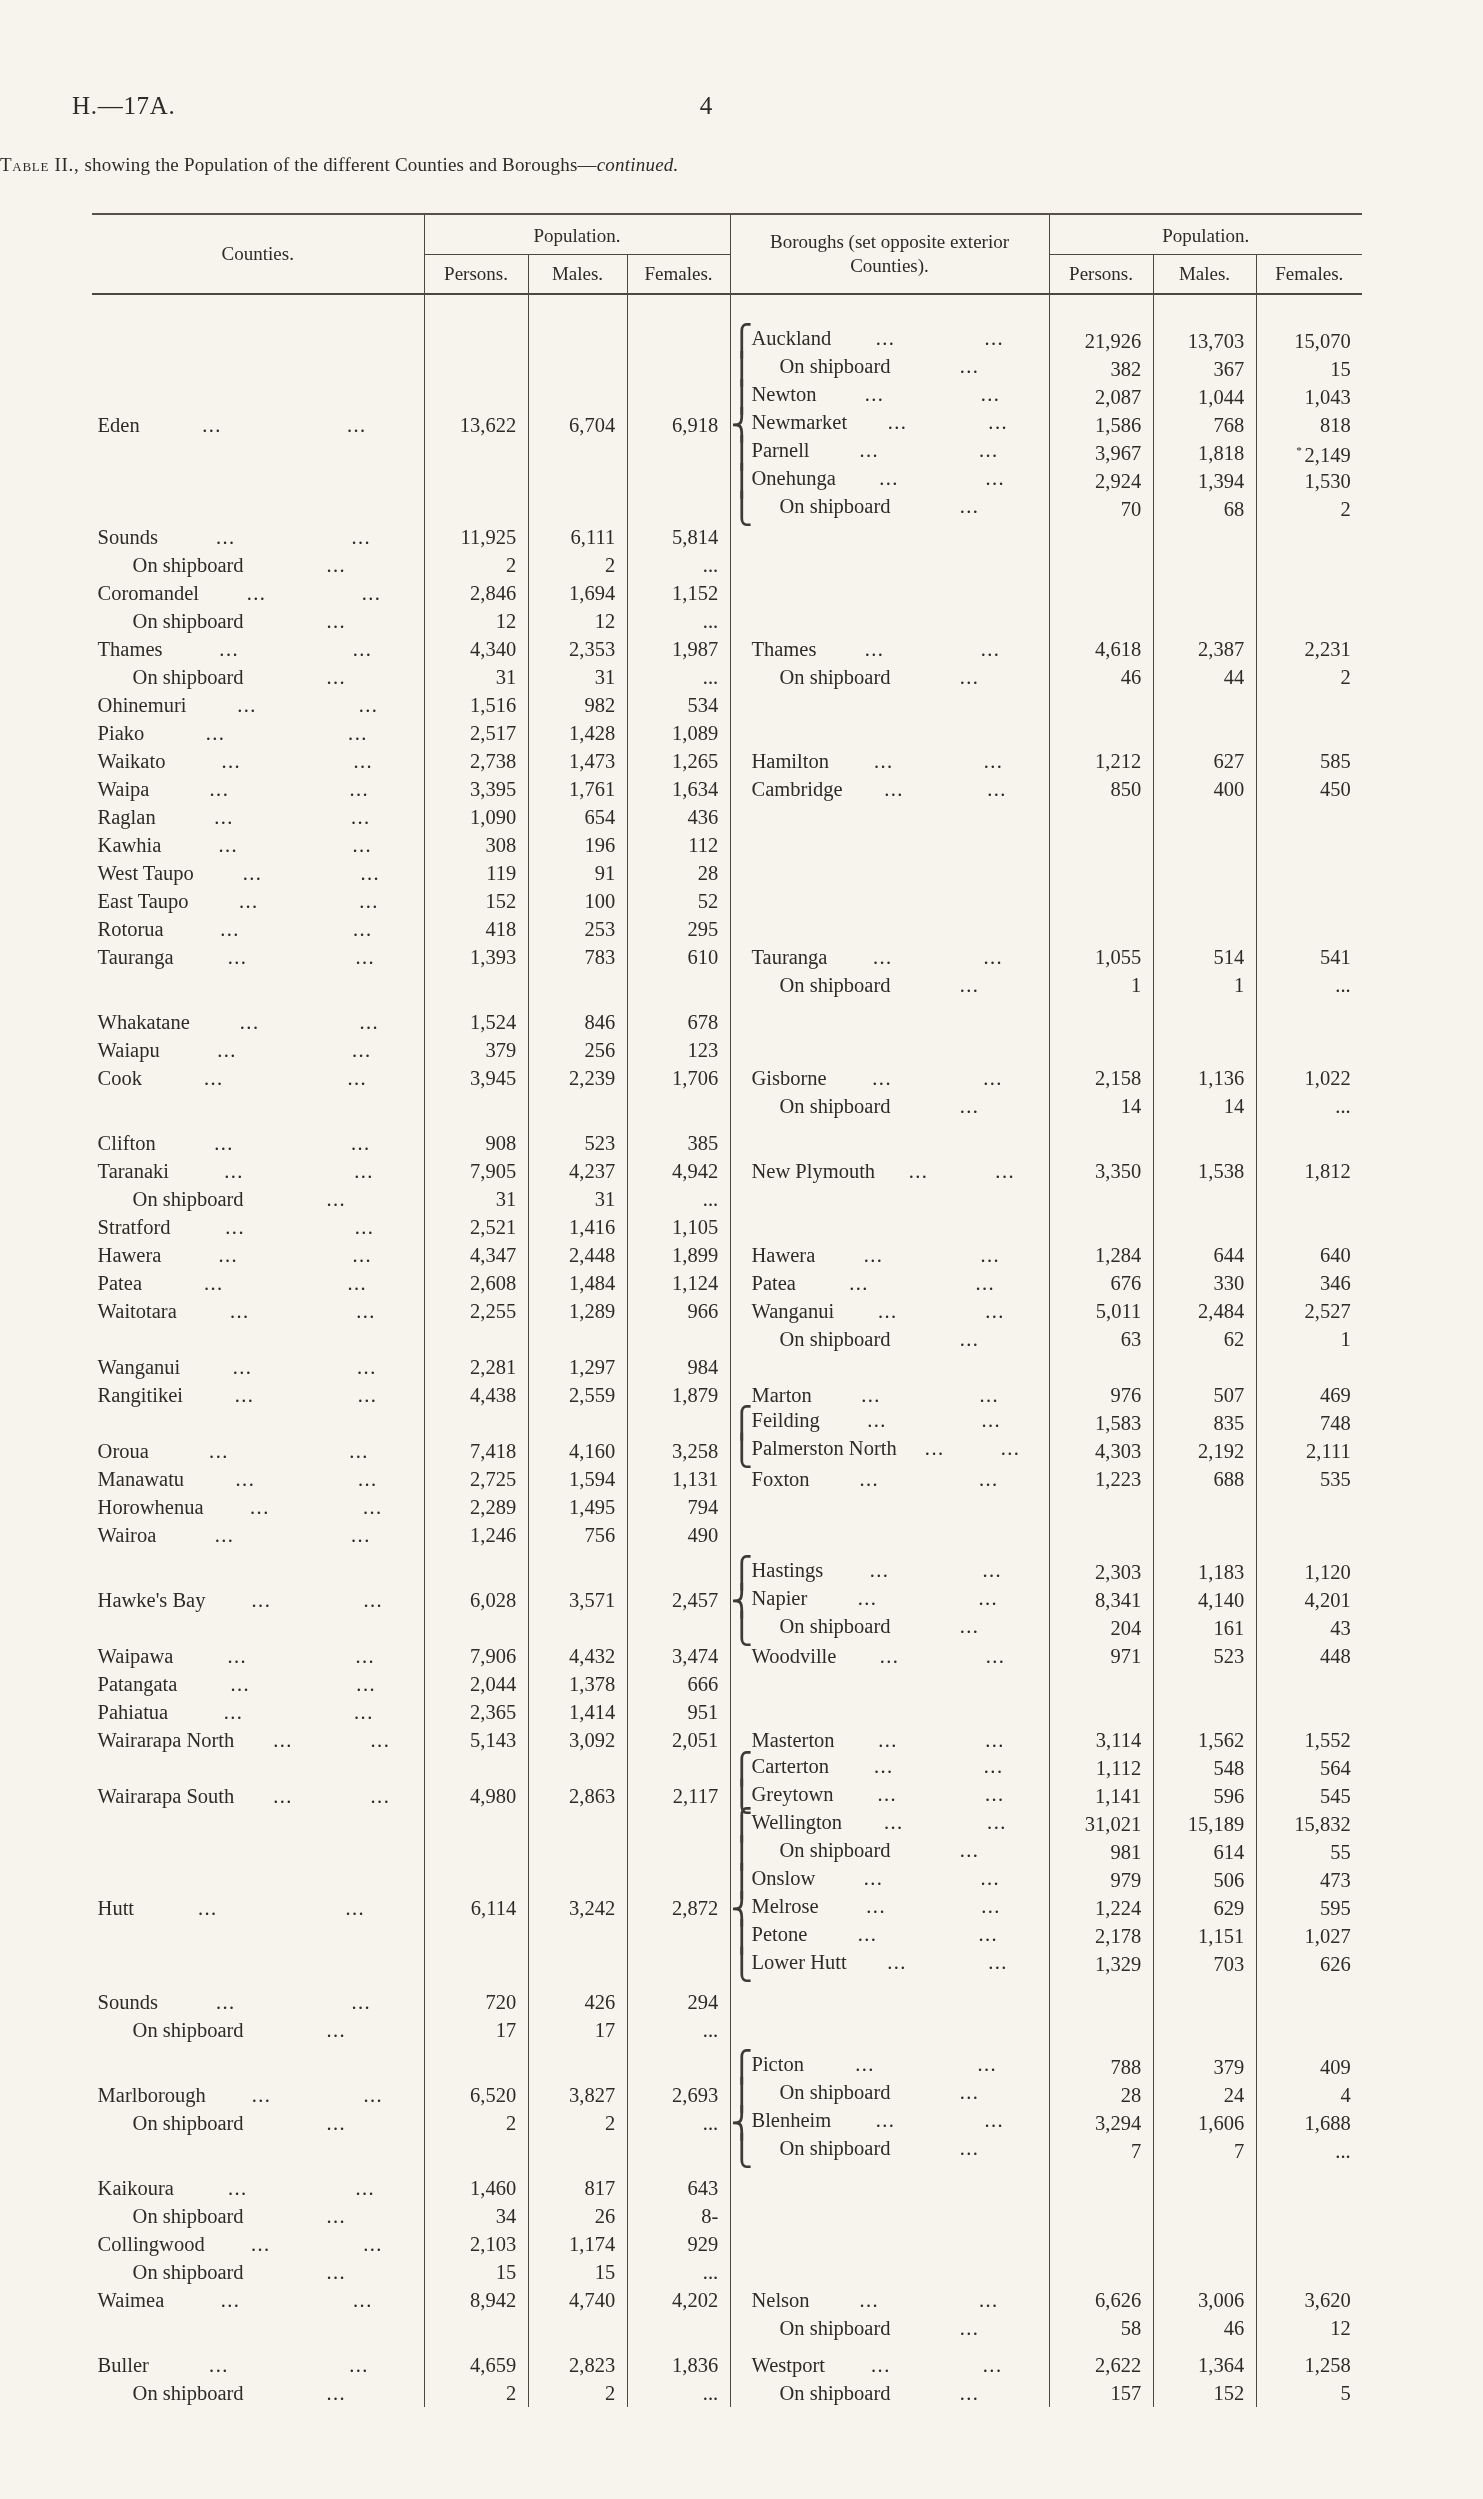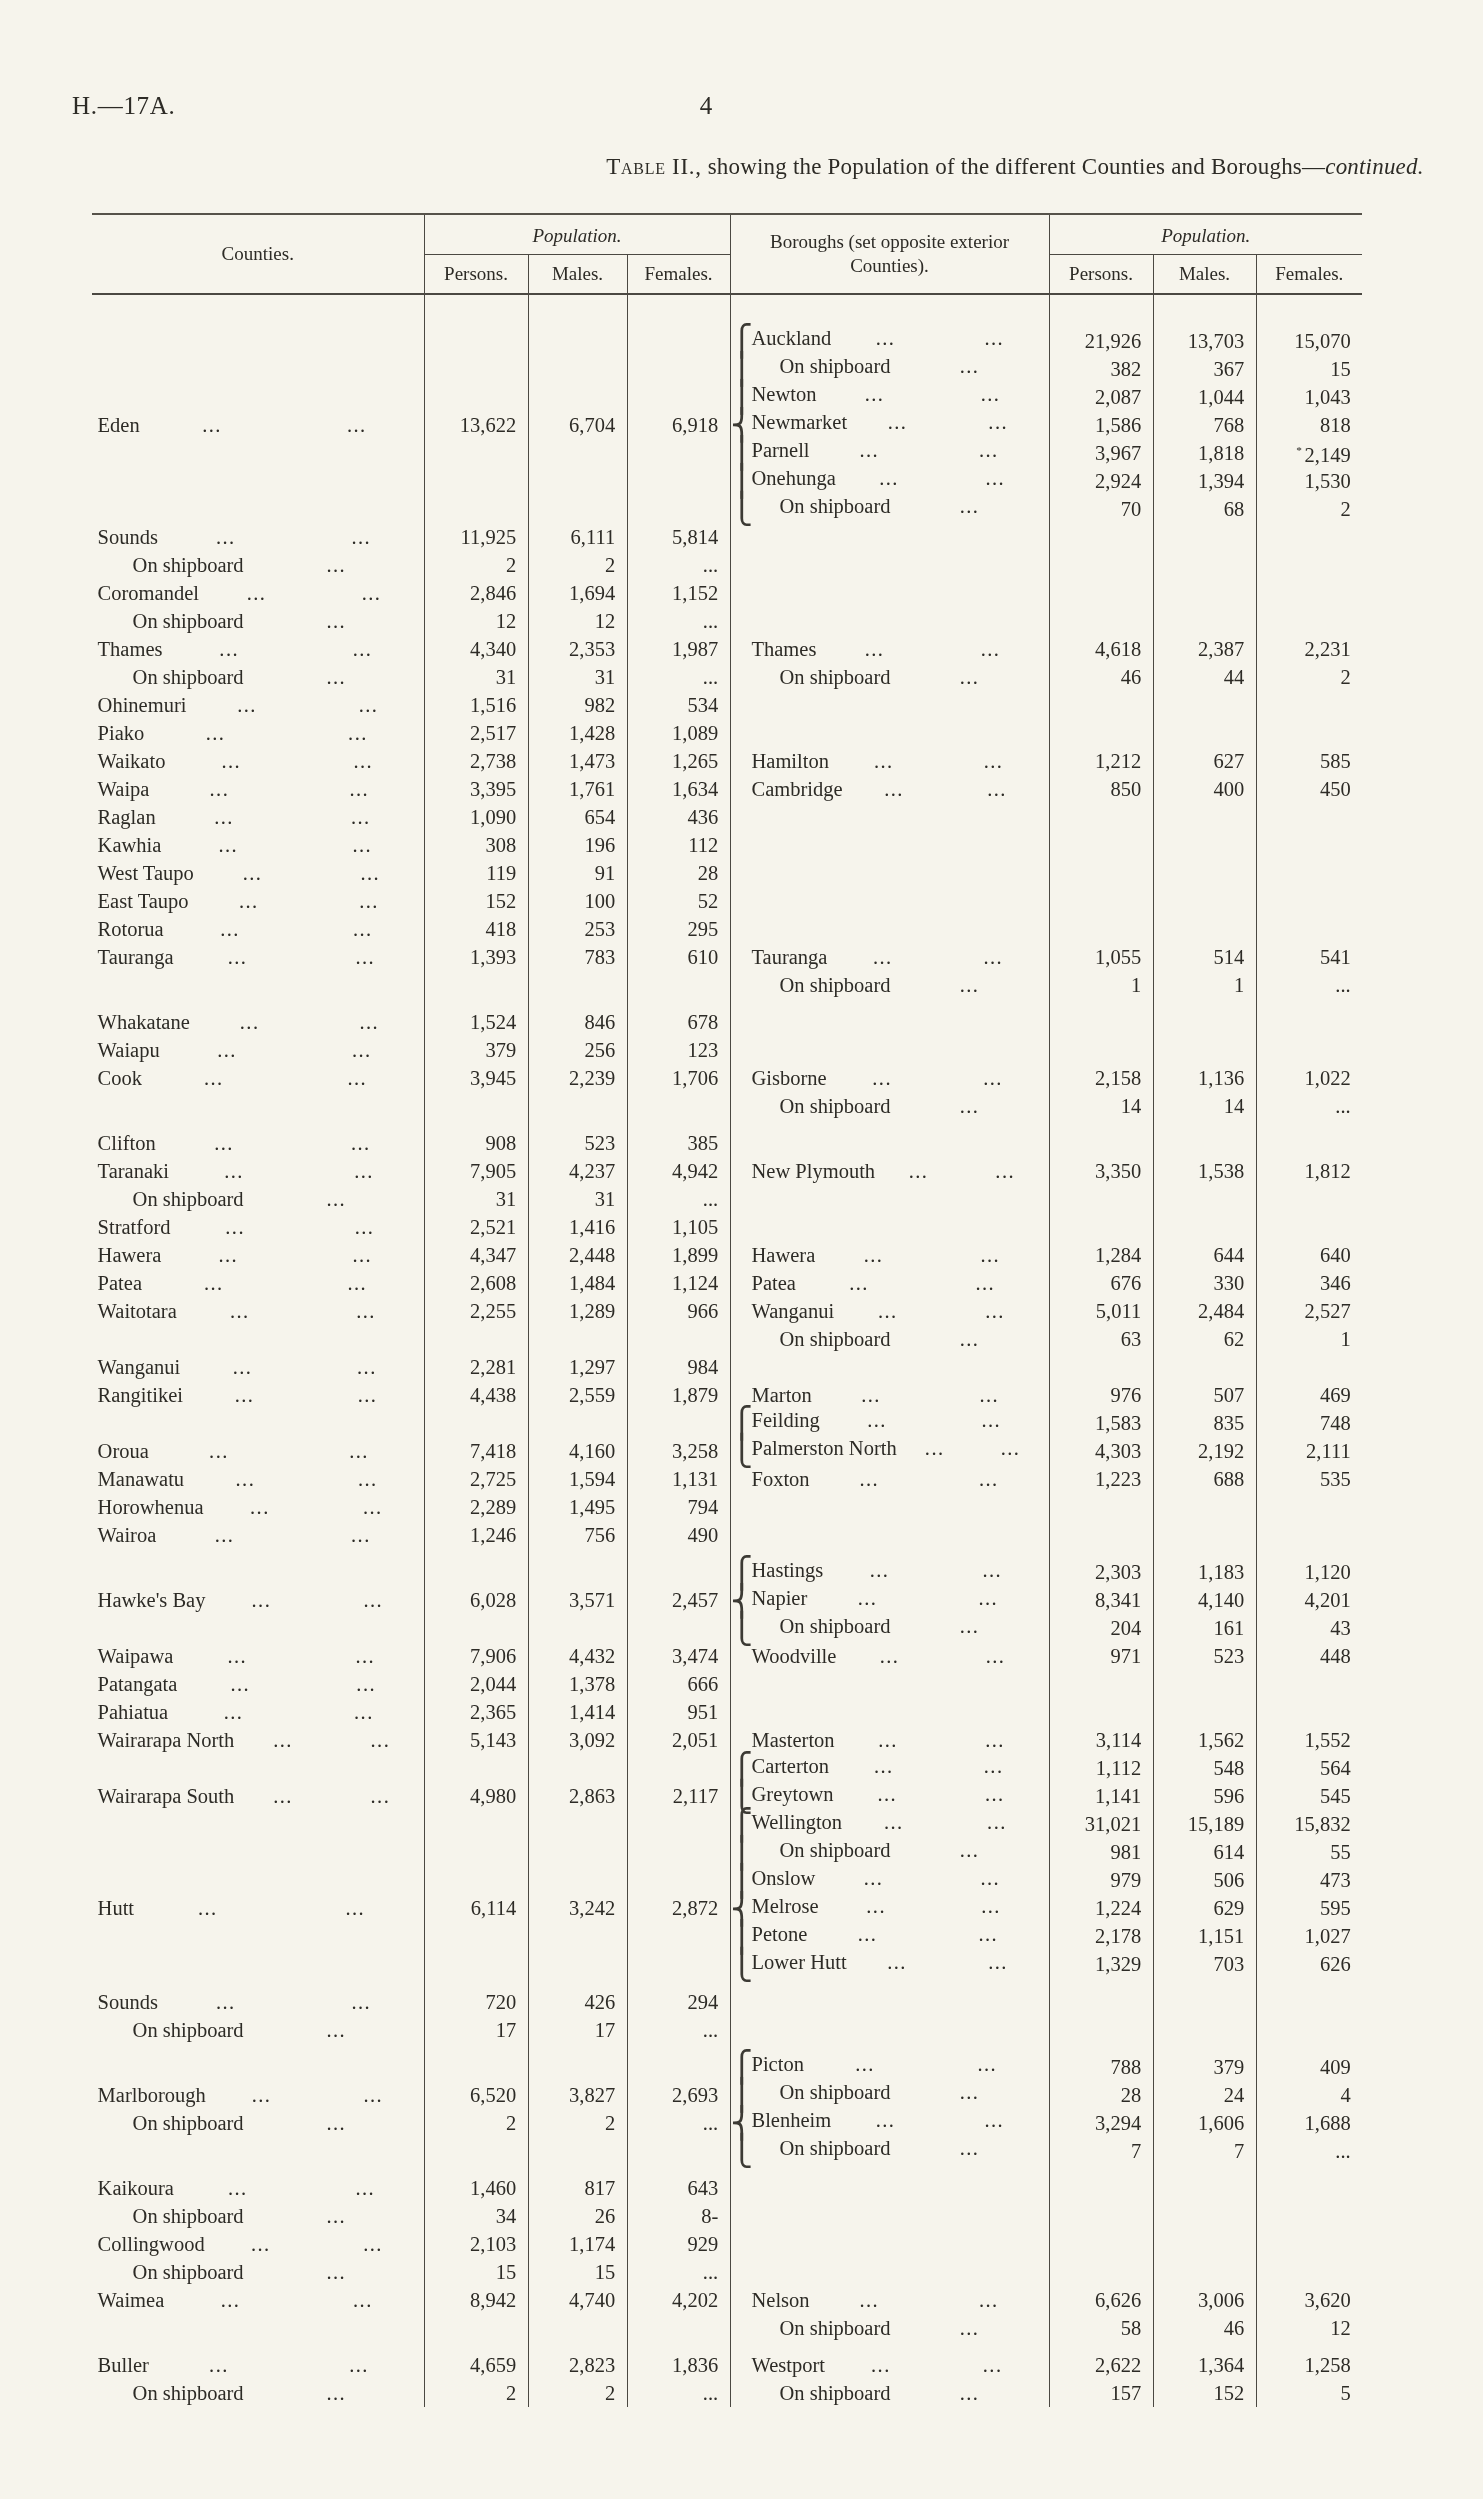--- a/index.html
+++ b/index.html
@@ -9,36 +9,36 @@
     font-family:"Liberation Serif","DejaVu Serif",serif;
     color:#2d2b26;
     -webkit-font-smoothing:antialiased;
   }
   .page{position:relative;width:1483px;height:2500px;overflow:hidden;}
 
   .page-head{position:absolute;top:92px;left:0;width:100%;height:35px;}
   .doc-ref{position:absolute;left:72px;top:0;font-size:25px;letter-spacing:0.7px;}
   .page-num{position:absolute;left:0;right:71px;text-align:center;font-size:25px;}
 
-  .title{position:absolute;top:154px;left:0;width:96%;text-align:right;font-size:23px;letter-spacing:0.2px;}
+  .title{position:absolute;top:154px;left:0;width:96%;text-align:left;font-size:19px;letter-spacing:0.2px;}
   .title .sc{font-variant:small-caps;letter-spacing:0.7px;}
   .title .cont{font-style:italic;}
 
   table{
     position:absolute;top:213px;left:92px;width:1270px;
     border-collapse:collapse;table-layout:fixed;
     font-size:20.5px;
   }
   thead{border-top:2.1px solid #56524a;border-bottom:2.1px solid #4b4842;}
   thead th{
     font-weight:normal;font-size:19px;text-align:center;vertical-align:middle;
     padding:7px 4.2px;line-height:1.25;
   }
   th.bl, td.bl{border-left:1.4px solid #4b4842;}
-  th.pop{border-bottom:1.4px solid #4b4842;padding:8.5px 4.2px 7px 4.2px;font-style:italic;}
+  th.pop{border-bottom:1.4px solid #4b4842;padding:8.5px 4.2px 7px 4.2px;}
   th.sub{padding:6.3px 2.8px 7.8px 2.8px;}
 
   tbody td{
     height:28px;vertical-align:middle;padding:0;
     line-height:22.6px;
   }
   tbody td{border-left:1.4px solid #4b4842;}
   tbody td:first-child{border-left:none;}
 
   tr.gap td{padding-top:9.2px;}

